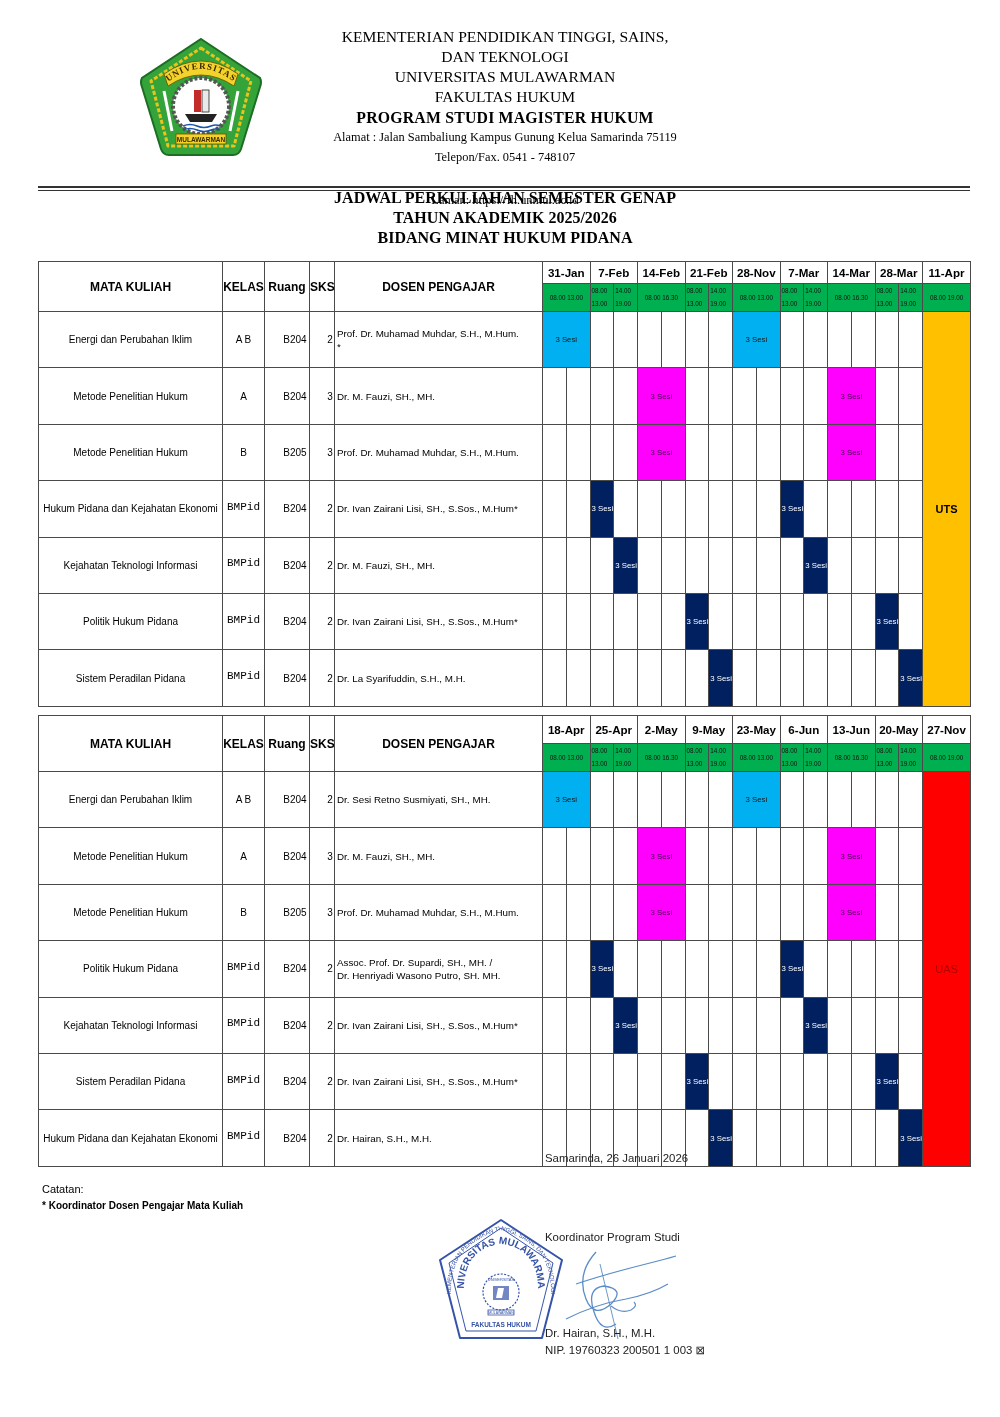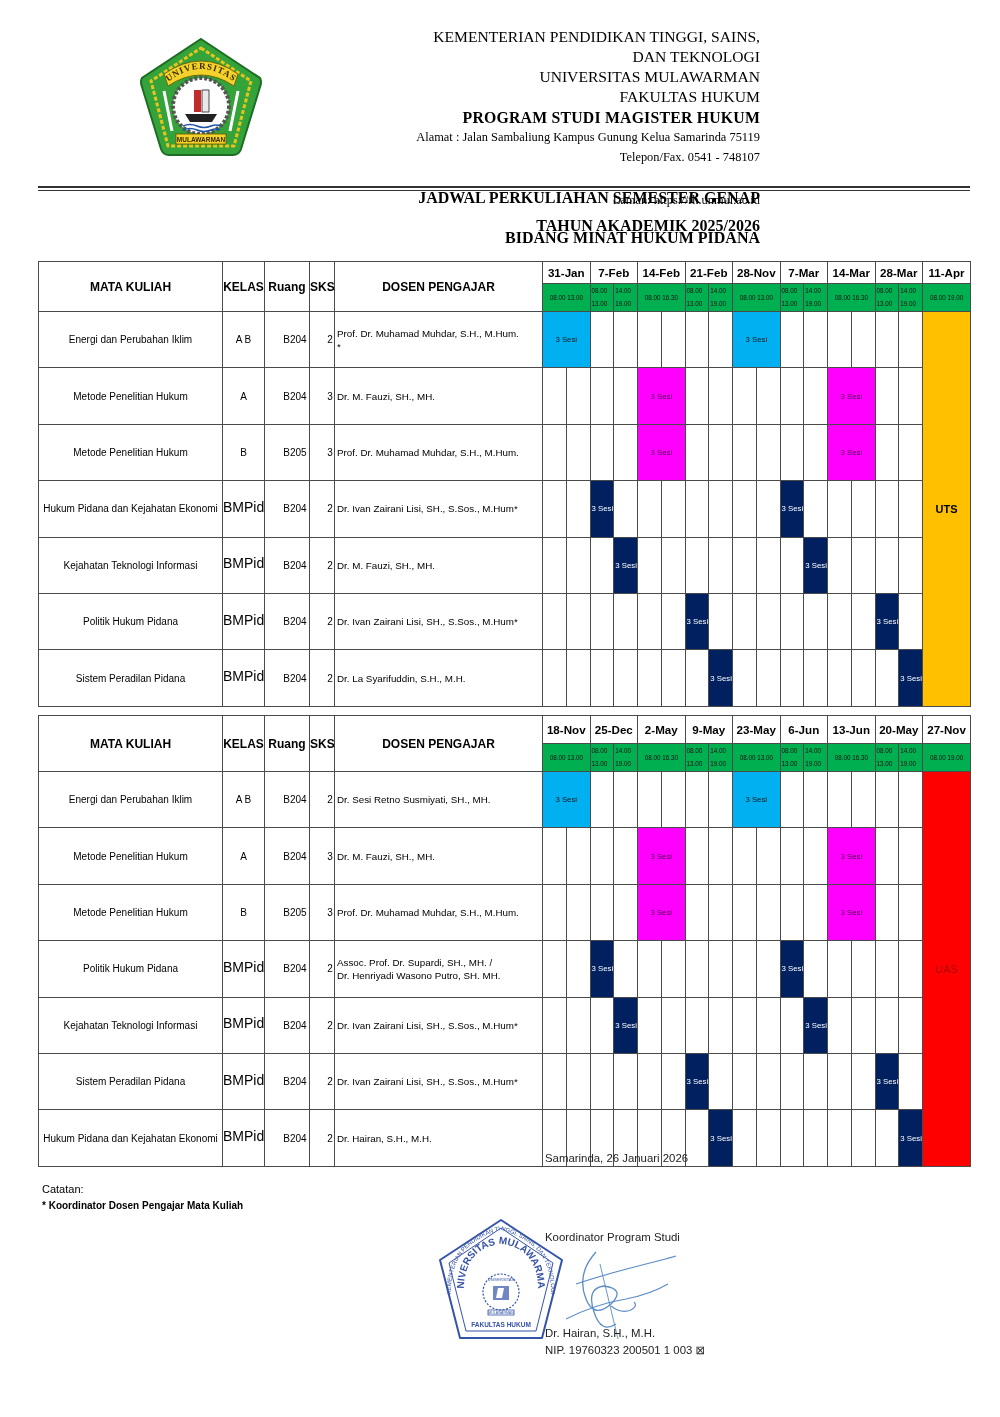--- a/index.html
+++ b/index.html
@@ -1,17 +1,17 @@
 <!DOCTYPE html>
 <html><head>
 <meta charset="utf-8">
 <style>
   html,body{margin:0;padding:0;}
   body{width:1000px;height:1417px;position:relative;background:#ffffff;color:#000;font-family:"Liberation Sans",sans-serif;overflow:hidden;}
-  .hl{position:absolute;left:250px;width:510px;text-align:right;font-family:"Liberation Serif",serif;white-space:nowrap;line-height:20px;}
+  .hl{position:absolute;left:250px;width:510px;text-align:center;font-family:"Liberation Serif",serif;white-space:nowrap;line-height:20px;}
   .hl.big{font-size:15.6px;}
   .hl.bold{font-weight:bold;font-size:15.8px;letter-spacing:0.2px;}
   .hl.small{font-size:12.4px;}
   .hl.title{font-size:16px;font-weight:bold;}
   .rule{position:absolute;left:38px;width:932px;top:186px;height:2px;border-top:2px solid #333;border-bottom:1px solid #333;}
   #logo{position:absolute;left:138px;top:36px;}
   table.sched{position:absolute;left:38px;width:932px;border-collapse:collapse;table-layout:fixed;}
   #schedule-table-0{top:261px;}
   #schedule-table-1{top:715px;}
   .sched td,.sched th{border:1px solid #4a4a4a;padding:0;overflow:hidden;}
@@ -20,21 +20,21 @@
   #schedule-table-0 tr.hdr-date{height:22px;}
   #schedule-table-1 tr.hdr-date{height:28px;}
   tr.hdr-time{height:28px;}
   td.time{background:#00b050;font-size:6.3px;color:#111;white-space:nowrap;}
   td.time.full{text-align:center;vertical-align:middle;}
   td.time.split{vertical-align:top;}
   td.time.split div{height:13px;line-height:13px;padding-left:1px;}
   tr.body-row{height:56.4px;}
   td.c-course{font-size:10px;text-align:center;vertical-align:middle;white-space:nowrap;}
   td.c-class{font-size:10px;text-align:center;vertical-align:middle;}
-  td.c-class.bm{font-size:14px;vertical-align:middle;padding-bottom:4px;}
+  td.c-class.bm{font-size:11px;vertical-align:middle;padding-bottom:4px;font-family:Liberation Mono, monospace;}
   td.c-room,td.c-credits{font-size:10px;text-align:center;vertical-align:middle;padding-left:16px;}
   td.c-lecturer{font-size:9.8px;text-align:left;vertical-align:middle;padding-left:2px;white-space:pre-line;line-height:13px;}
   td.sess{font-size:7.8px;vertical-align:middle;white-space:nowrap;}
   td.sess.full{text-align:center;}
   td.sess.half{text-align:left;padding-left:1px;}
   td.exam{text-align:center;vertical-align:middle;font-size:11px;}
   td.exam.bold{font-weight:bold;}
   .note{position:absolute;left:42px;font-size:11px;white-space:nowrap;}
   .note.b{font-weight:bold;font-size:10px;}
   #stamp{position:absolute;left:436px;top:1216px;}
@@ -69,21 +69,21 @@
 <div class="hl big" style="top:47px;">DAN TEKNOLOGI</div>
 <div class="hl big" style="top:67px;">UNIVERSITAS MULAWARMAN</div>
 <div class="hl big" style="top:87px;">FAKULTAS HUKUM</div>
 <div class="hl bold" style="top:108px;">PROGRAM STUDI MAGISTER HUKUM</div>
 <div class="hl small" style="top:127px;">Alamat : Jalan Sambaliung Kampus Gunung Kelua Samarinda 75119</div>
 <div class="hl small" style="top:147px;">Telepon/Fax. 0541 - 748107</div>
 <div class="hl small" style="top:167px;margin-top:23px;">Laman: https://fh.unmul.ac.id</div>
 <div class="rule"></div>
 
 <div class="hl title" style="top:188px;">JADWAL PERKULIAHAN SEMESTER GENAP</div>
-<div class="hl title" style="top:216px;">TAHUN AKADEMIK 2025/2026</div>
+<div class="hl title" style="top:208px;">TAHUN AKADEMIK 2025/2026</div>
 <div class="hl title" style="top:228px;">BIDANG MINAT HUKUM PIDANA</div>
 
 <table class="sched" id="schedule-table-0">
     <colgroup>
       <col style="width: 184px;">
       <col style="width: 42px;">
       <col style="width: 45px;">
       <col style="width: 25px;">
       <col style="width: 208px;">
       <col style="width: 23.75px;">
@@ -346,22 +346,22 @@
       <col style="width: 23.75px;">
       <col style="width: 48px;">
     </colgroup>
     <thead>
       <tr class="hdr-date">
         <th class="colhdr" rowspan="2">MATA KULIAH</th>
         <th class="colhdr" rowspan="2">KELAS</th>
         <th class="colhdr" rowspan="2">Ruang</th>
         <th class="colhdr" rowspan="2">SKS</th>
         <th class="colhdr" rowspan="2">DOSEN PENGAJAR</th>
-        <th class="datehdr" colspan="2">18-Nov</th>
-        <th class="datehdr" colspan="2">25-Dec</th>
+        <th class="datehdr" colspan="2">18-Apr</th>
+        <th class="datehdr" colspan="2">25-Apr</th>
         <th class="datehdr" colspan="2">2-May</th>
         <th class="datehdr" colspan="2">9-May</th>
         <th class="datehdr" colspan="2">23-May</th>
         <th class="datehdr" colspan="2">6-Jun</th>
         <th class="datehdr" colspan="2">13-Jun</th>
         <th class="datehdr" colspan="2">20-May</th>
         <th class="datehdr">27-Nov</th>
       </tr>
       <tr class="hdr-time">
         <td class="time full" colspan="2" style="background: rgb(0, 176, 80);">08.00 13.00</td>

